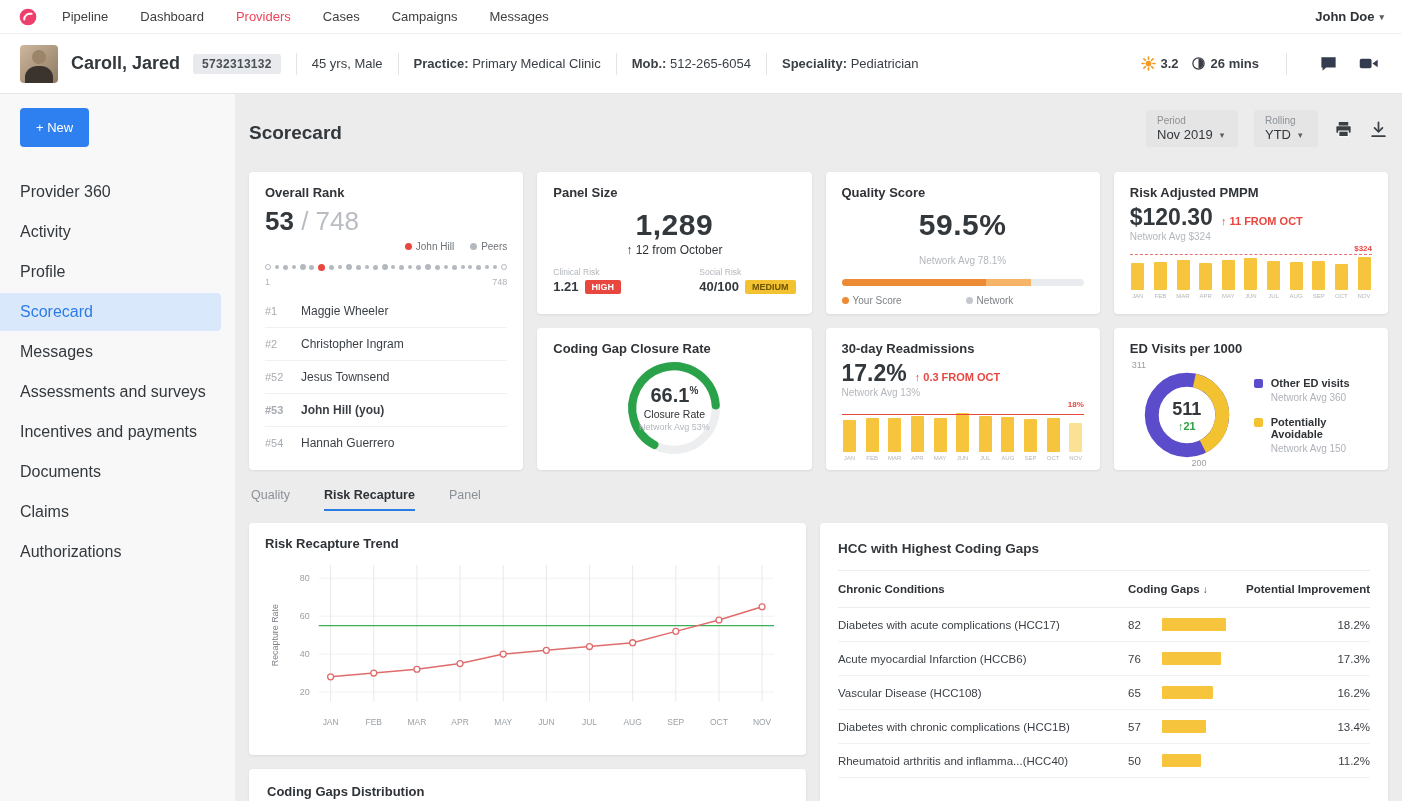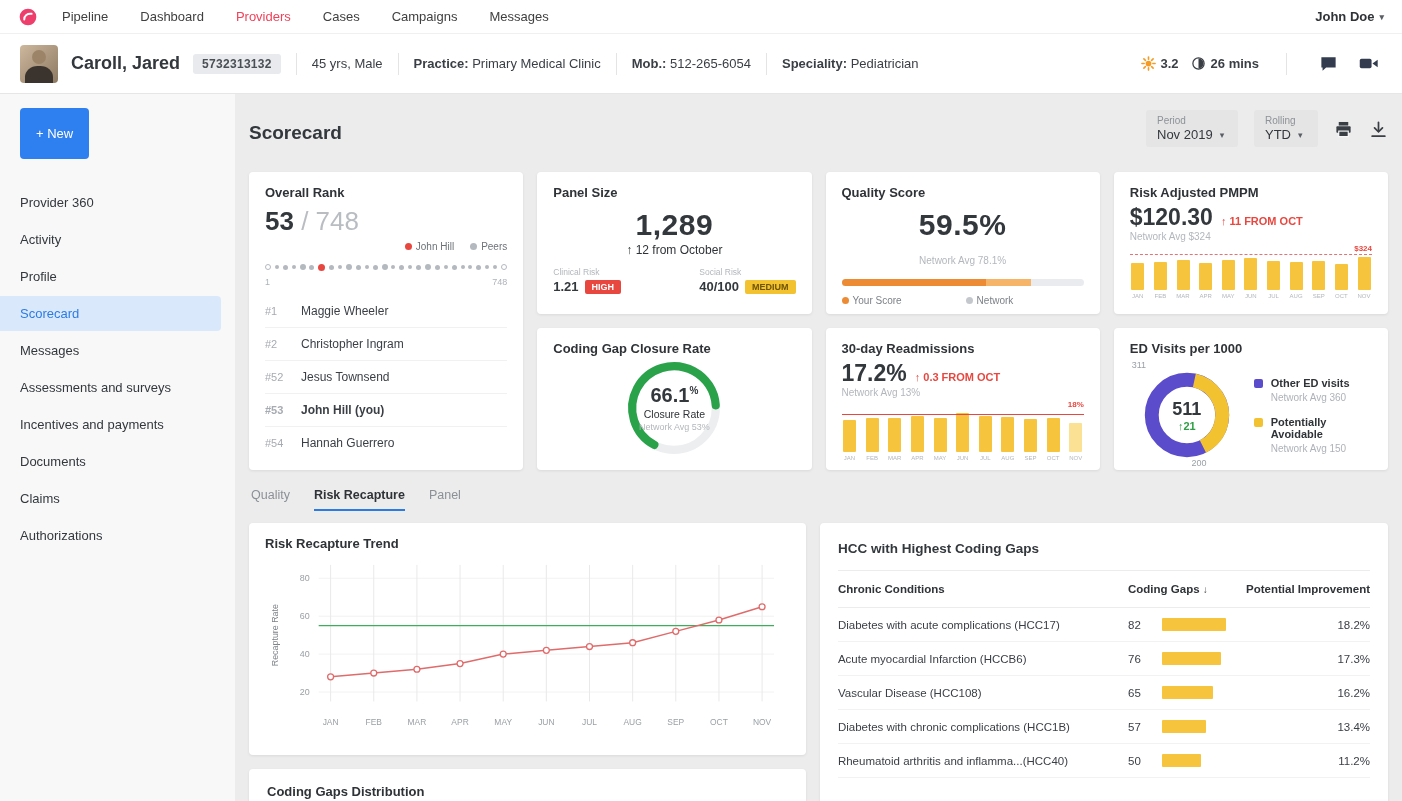--- a/index.html
+++ b/index.html
@@ -22,22 +22,22 @@
 .p-id{background:#e8eaed;border-radius:3px;padding:3px 9px;font-size:12px;font-weight:700;color:#4a4f55;letter-spacing:.3px;}
 .p-sep{width:1px;height:22px;background:#e4e4e4;margin:0 15px;}
 .p-info{font-size:13px;color:#3a3f45;white-space:nowrap;}
 .p-label{font-weight:700;}
 .pb-right{margin-left:auto;display:flex;align-items:center;gap:12px;}
 .metric{display:flex;align-items:center;gap:5px;font-size:13px;font-weight:700;color:#3a3f45;}
 .icon-btn{width:28px;height:28px;display:flex;align-items:center;justify-content:center;cursor:pointer;}
 
 .layout{display:flex;height:707px;}
 .sidebar{width:235px;background:#f8f8f8;padding-top:14px;flex-shrink:0;}
-.btn-new{margin:0 0 24px 20px;background:#2e7ff0;color:#fff;border:none;border-radius:4px;padding:18px 16px;font-size:13px;cursor:pointer;font-family:inherit;}
-.side-item{padding:10px 20px;font-size:13px;color:#33383d;cursor:pointer;margin:2px 0;white-space:nowrap;}
+.btn-new{margin:0 0 24px 20px;background:#2e7ff0;color:#fff;border:none;border-radius:4px;padding:12px 16px;font-size:13px;cursor:pointer;font-family:inherit;}
+.side-item{padding:10px 20px;font-size:16px;color:#33383d;cursor:pointer;margin:2px 0;white-space:nowrap;}
 .side-item.active{background:#d9e9fb;color:#2c7be5;border-radius:0 4px 4px 0;margin-right:14px;}
 .content{flex:1;padding:16px 14px 0 14px;overflow:hidden;}
 
 .content-head{display:flex;align-items:flex-start;margin-bottom:16px;height:46px;}
 .page-title{font-size:19px;font-weight:700;margin-top:12px;}
 .head-right{margin-left:auto;display:flex;align-items:flex-start;gap:16px;}
 .dropdown{background:#e5e5e5;border-radius:3px;padding:5px 11px;cursor:pointer;min-width:92px;}
 .dropdown.small{min-width:64px;}
 .dd-label{font-size:10px;color:#8d9297;}
 .dd-value{font-size:13px;color:#33383d;display:flex;align-items:center;gap:7px;margin-top:1px;}
@@ -109,21 +109,21 @@
 .callout{position:absolute;font-size:9px;color:#9aa0a5;}
 .callout.top{top:-4px;left:-4px;}
 .callout.bottom{bottom:-2px;right:2px;}
 .ed-legend{margin-left:16px;flex:1;}
 .leg-item{margin-bottom:13px;display:flex;gap:8px;}
 .leg-item:last-child{margin-bottom:0;}
 .leg-sq{width:9px;height:9px;border-radius:2px;margin-top:2px;flex-shrink:0;}
 .leg-label{font-size:11px;font-weight:700;color:#2f3337;}
 .leg-sub{font-size:10px;color:#aeb2b8;margin-top:3px;}
 
-.tabs{display:flex;gap:24px;margin:18px 2px 12px;}
+.tabs{display:flex;gap:34px;margin:18px 2px 12px;}
 .tab{font-size:12.5px;color:#8b9097;cursor:pointer;padding-bottom:7px;}
 .tab.active{color:#2f3337;font-weight:700;border-bottom:2px solid #2c7be5;}
 
 .bottom{display:grid;grid-template-columns:1fr 1.02fr;gap:14px;}
 .trend-card{height:232px;margin-bottom:14px;}
 .trend-chart{width:100%;height:190px;margin-top:4px;}
 svg text{font-family:"Liberation Sans",sans-serif;}
 .dist-card{padding:15px 18px;height:120px;}
 
 .hcc-card{padding:0 18px;height:340px;}

